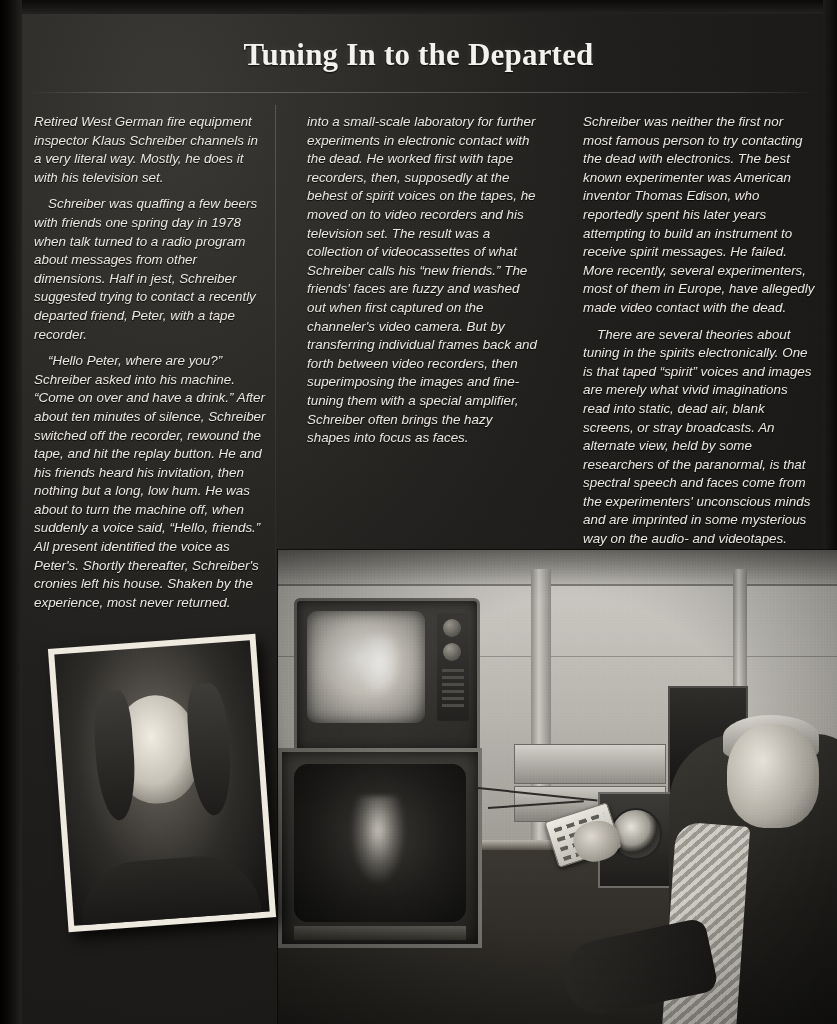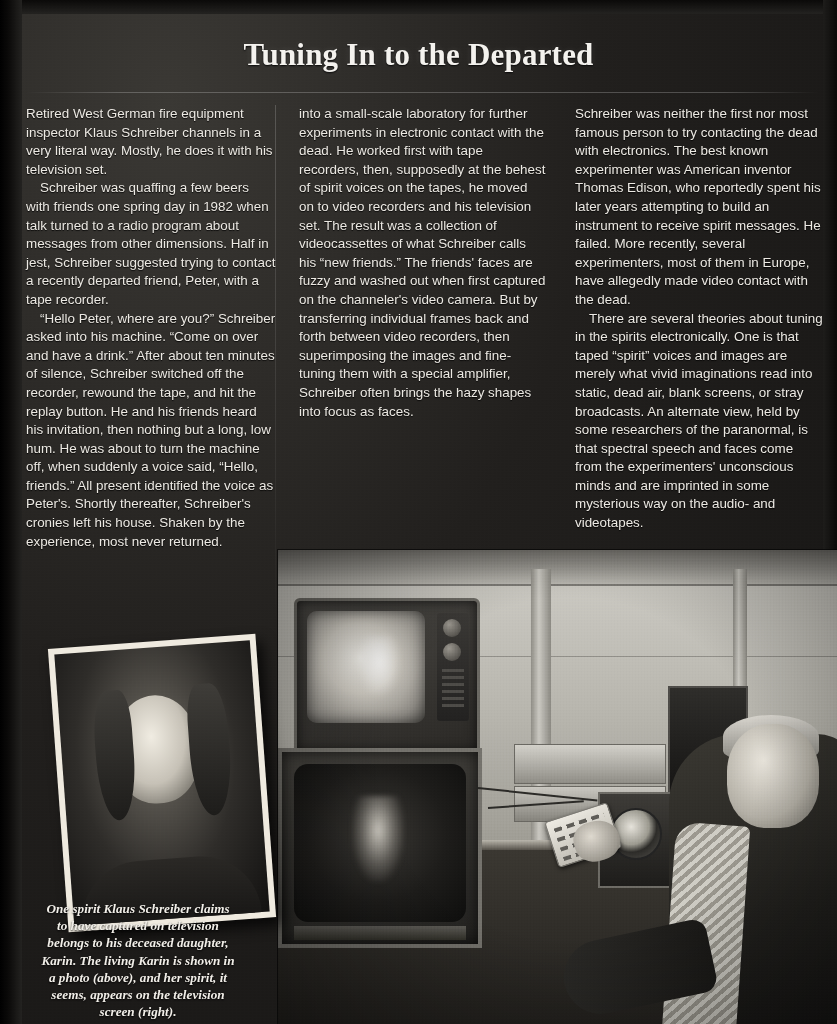--- a/index.html
+++ b/index.html
@@ -83,21 +83,21 @@
   
   .col {
     position: absolute;
     top: 105px;
     color: #ece9e3;
     font-family: "Liberation Sans", sans-serif;
     font-size: 13.4px;
     line-height: 18.6px;
     text-shadow: 0 1px 1px rgba(0,0,0,.85);
   }
-  .col p { margin: 0; }
+  .col p { margin: 8px; font-style: italic; }
   .col p.indent { text-indent: 14px; }
 
   #col1 { left: 26px; width: 250px; }
   #col2 { left: 299px; width: 247px; }
   #col3 { left: 575px; width: 248px; }
 
   
   #col-divider {
     position: absolute;
     left: 275px;
@@ -426,21 +426,21 @@
   <div id="top-edge"></div>
   <div id="left-edge"></div>
   <div id="right-edge"></div>
 
   <h1 id="headline">Tuning In to the Departed</h1>
   <div id="rule"></div>
   <div id="col-divider"></div>
 
   <div class="col" id="col1">
     <p>Retired West German fire equipment inspector Klaus Schreiber channels in a very literal way. Mostly, he does it with his television set.</p>
-    <p class="indent">Schreiber was quaffing a few beers with friends one spring day in 1982 when talk turned to a radio program about messages from other dimensions. Half in jest, Schreiber suggested trying to contact a recently departed friend, Peter, with a tape recorder.</p>
+    <p class="indent">Schreiber was quaffing a few beers with friends one spring day in 1978 when talk turned to a radio program about messages from other dimensions. Half in jest, Schreiber suggested trying to contact a recently departed friend, Peter, with a tape recorder.</p>
     <p class="indent">“Hello Peter, where are you?” Schreiber asked into his machine. “Come on over and have a drink.” After about ten minutes of silence, Schreiber switched off the recorder, rewound the tape, and hit the replay button. He and his friends heard his invitation, then nothing but a long, low hum. He was about to turn the machine off, when suddenly a voice said, “Hello, friends.” All present identified the voice as Peter's. Shortly thereafter, Schreiber's cronies left his house. Shaken by the experience, most never returned.</p>
   </div>
 
   <div class="col" id="col2">
     <p>into a small-scale laboratory for further experiments in electronic contact with the dead. He worked first with tape recorders, then, supposedly at the behest of spirit voices on the tapes, he moved on to video recorders and his television set. The result was a collection of videocassettes of what Schreiber calls his “new friends.” The friends' faces are fuzzy and washed out when first captured on the channeler's video camera. But by transferring individual frames back and forth between video recorders, then superimposing the images and fine-tuning them with a special amplifier, Schreiber often brings the hazy shapes into focus as faces.</p>
   </div>
 
   <div class="col" id="col3">
     <p>Schreiber was neither the first nor most famous person to try contacting the dead with electronics. The best known experimenter was American inventor Thomas Edison, who reportedly spent his later years attempting to build an instrument to receive spirit messages. He failed. More recently, several experimenters, most of them in Europe, have allegedly made video contact with the dead.</p>
     <p class="indent">There are several theories about tuning in the spirits electronically. One is that taped “spirit” voices and images are merely what vivid imaginations read into static, dead air, blank screens, or stray broadcasts. An alternate view, held by some researchers of the paranormal, is that spectral speech and faces come from the experimenters' unconscious minds and are imprinted in some mysterious way on the audio- and videotapes.</p>
@@ -513,16 +513,15 @@
   <figure id="photo-girl">
     <div class="inner">
       <div class="hair"></div>
       <div class="shoulders"></div>
       <div class="face"></div>
       <div class="hair-front-l"></div>
       <div class="hair-front-r"></div>
     </div>
   </figure>
 
-  <figcaption id="caption">One spirit Klaus Schreiber claims to have captured on television belongs to his deceased daughter, Karin. The living Karin is shown in a photo (above), and her spirit, it seems, appears on the television screen (right).</figcaption>
 
   <div id="grain"></div>
 </div>
 
 </body></html>

